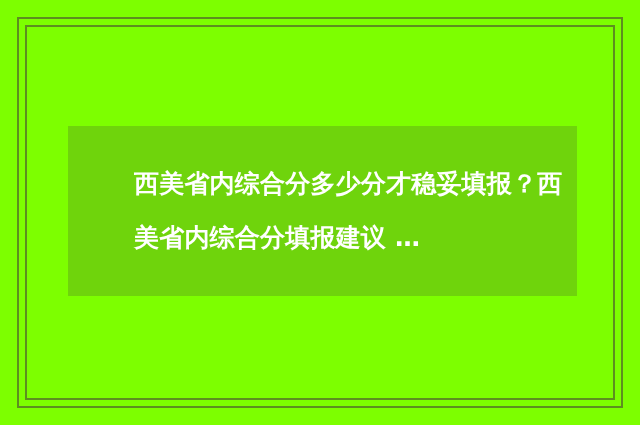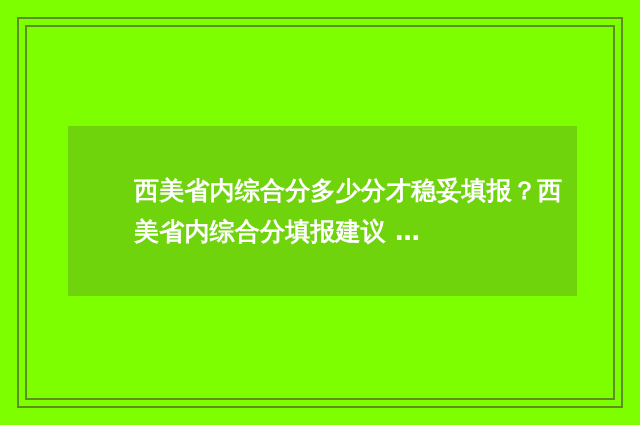--- a/index.html
+++ b/index.html
@@ -60,21 +60,21 @@
     justify-content: center;
   }
 
   .caption-text {
     margin: 0;
     padding: 0 0 0 66px;
     color: #ffffff;
     font-family: "DejaVu Sans", "Liberation Sans", sans-serif;
     font-weight: bold;
     font-size: 25px;
-    line-height: 41px;
+    line-height: 54px;
     letter-spacing: 0.2px;
     text-align: left;
     white-space: pre-line;
     text-rendering: optimizeLegibility;
   }
 </style>
 </head>
 <body>
 
 <div class="canvas">

